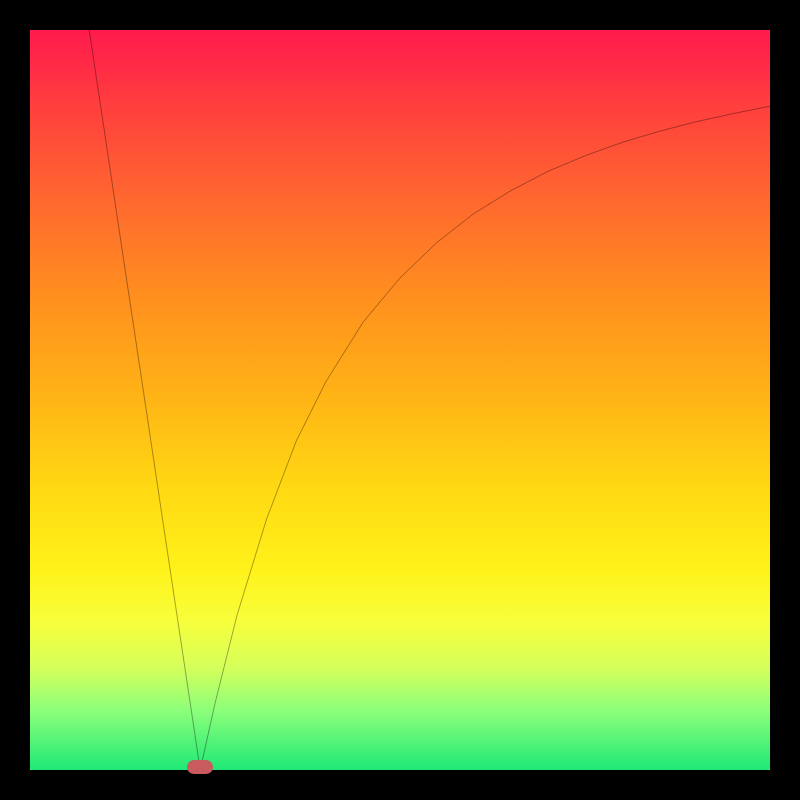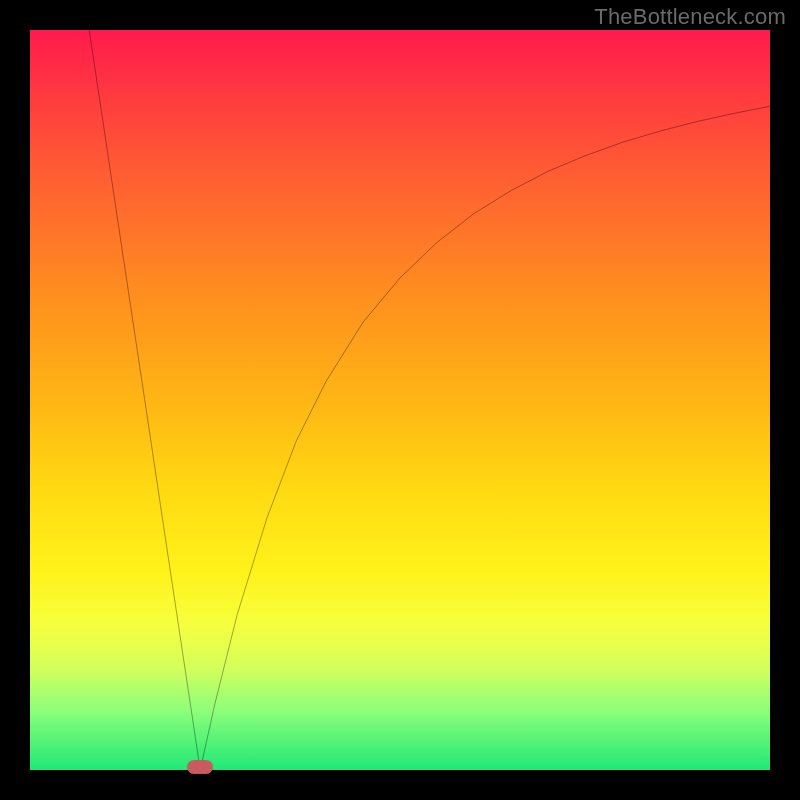--- a/index.html
+++ b/index.html
@@ -60,21 +60,20 @@
     height: 14px;
     border-radius: 8px;
     background: #c95a5e;
     transform: translate(-50%, -50%);
   }
 </style>
 </head>
 <body>
 
 <div class="frame">
-  <div class="watermark">TheBottleneck.com</div>
 
   <div class="plot-area">
     <svg class="curve-svg" viewBox="0 0 100 100" preserveAspectRatio="none">
       <path d="M 8.000 0.000 L 10.000 13.300 L 12.000 26.700 L 14.000 40.000 L 16.000 53.300 L 18.000 66.700 L 20.000 80.000 L 22.000 93.300 L 23.000 100.000 L 23.000 100.000 L 25.000 91.000 L 28.000 79.000 L 32.000 66.000 L 36.000 55.500 L 40.000 47.500 L 45.000 39.500 L 50.000 33.500 L 55.000 28.700 L 60.000 24.800 L 65.000 21.700 L 70.000 19.100 L 75.000 17.000 L 80.000 15.200 L 85.000 13.700 L 90.000 12.400 L 95.000 11.300 L 100.000 10.300 " id="curve-path" fill="none" stroke="#000" stroke-width="0.35" vector-effect="non-scaling-stroke"></path>
     </svg>
     <div class="marker" id="marker" style="left: 170.2px; top: 737px; background: rgb(201, 90, 94);"></div>
   </div>
 </div>
 
 </body></html>

